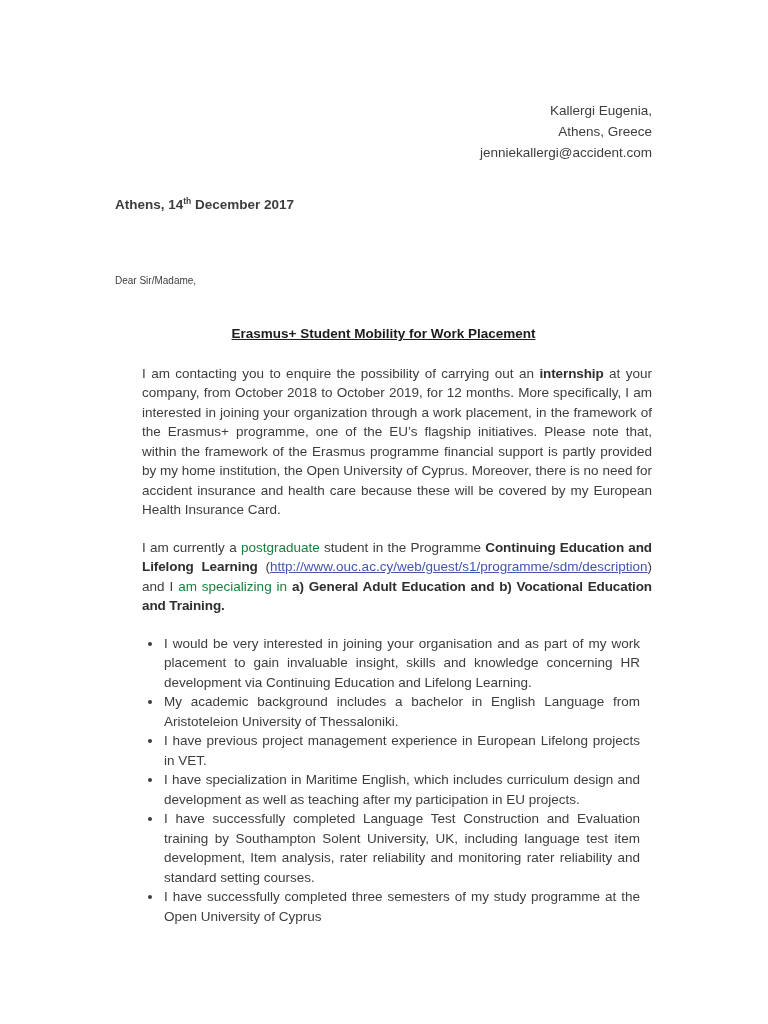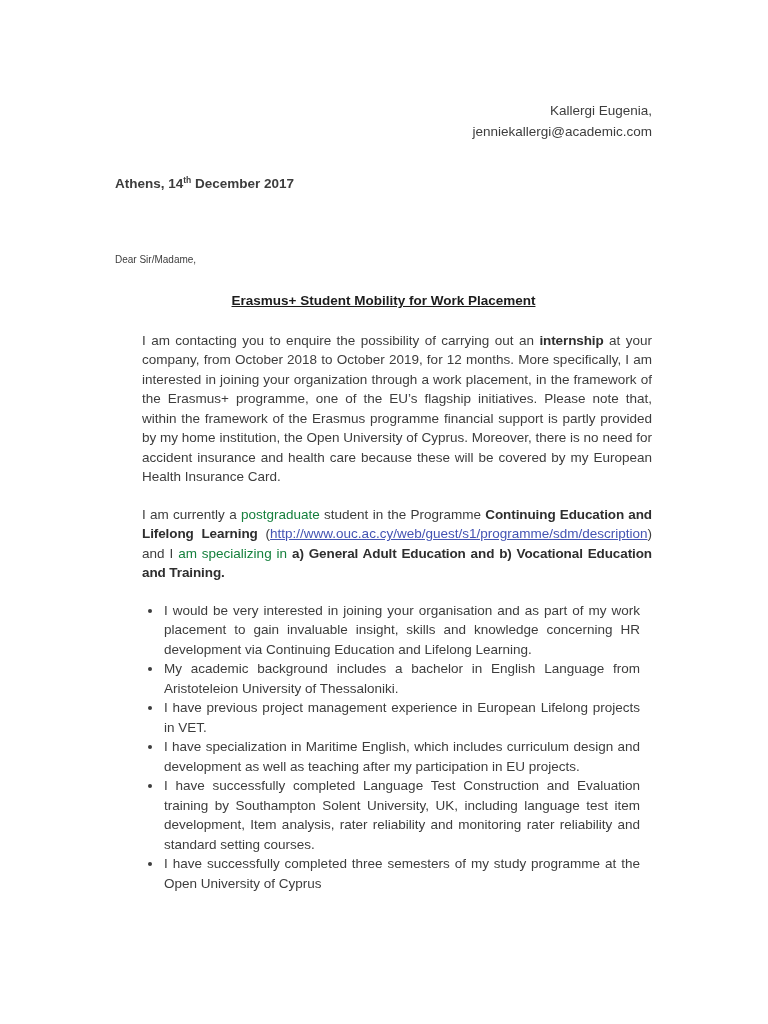--- a/index.html
+++ b/index.html
@@ -31,21 +31,21 @@
     font-size:8.5px;
     vertical-align:super;
     line-height:0;
   }
   .salutation {
     margin-top:56px;
     font-size:10px;
     line-height:19.5px;
   }
   .subject {
-    margin-top:22px;
+    margin-top:34px;
     text-align:center;
     font-size:13.5px;
     line-height:19.5px;
     font-weight:700;
     text-decoration:underline;
     color:#1c1c1c;
   }
   .para {
     margin-top:20px;
     font-size:13.5px;
@@ -76,21 +76,22 @@
     padding-left:1px;
   }
 </style>
 </head>
 <body>
 
 <div class="page">
 
   <div class="sender">
     <div>Kallergi Eugenia,</div>
-    <div>jenniekallergi@academic.com</div>
+    <div>Athens, Greece</div>
+    <div>jenniekallergi@accident.com</div>
   </div>
 
   <div class="date-line"><span>Athens, 14</span><sup>th</sup><span> December 2017</span></div>
 
   <div class="salutation">Dear Sir/Madame,</div>
 
   <div class="subject">Erasmus+ Student Mobility for Work Placement</div>
 
   <p class="para"><span>I am contacting you to enquire the possibility of carrying out an </span><span class="b">internship</span><span> at your company, from October 2018 to October 2019, for 12 months. More specifically, I am interested in joining your organization through a work placement, in the framework of the Erasmus+ programme, one of the EU’s flagship initiatives. Please note that, within the framework of the Erasmus programme  financial support is partly provided by my home institution, the Open University of Cyprus. Moreover, there is no need for accident insurance and health care because these will be covered by my European Health Insurance Card.</span></p>
 

